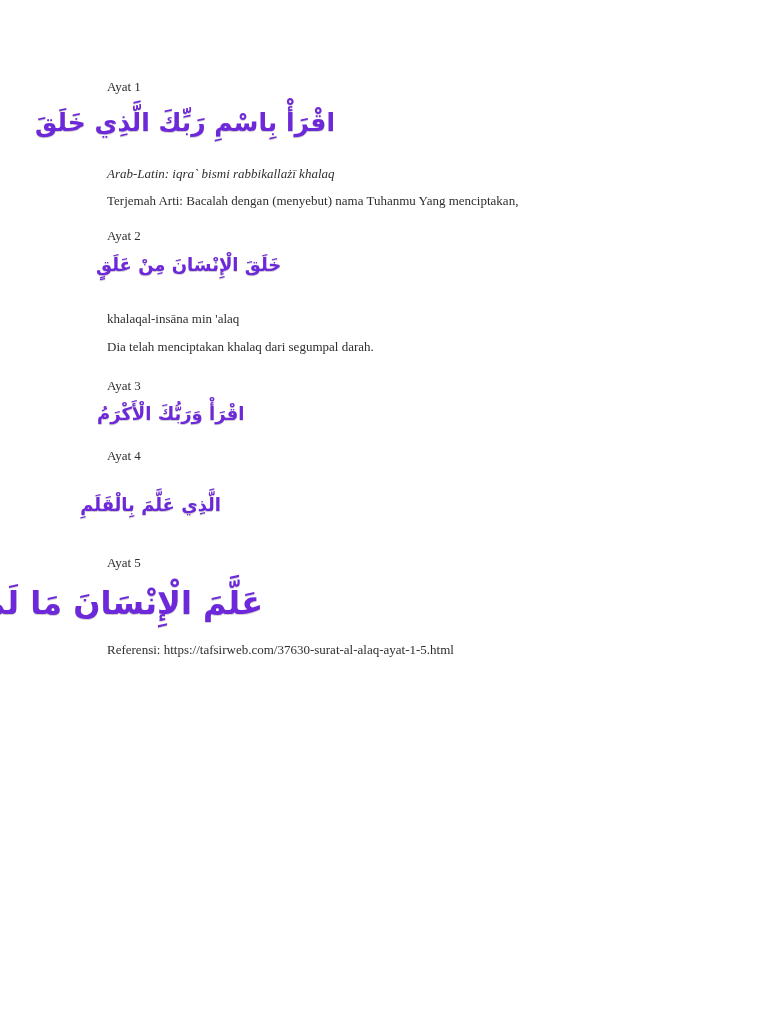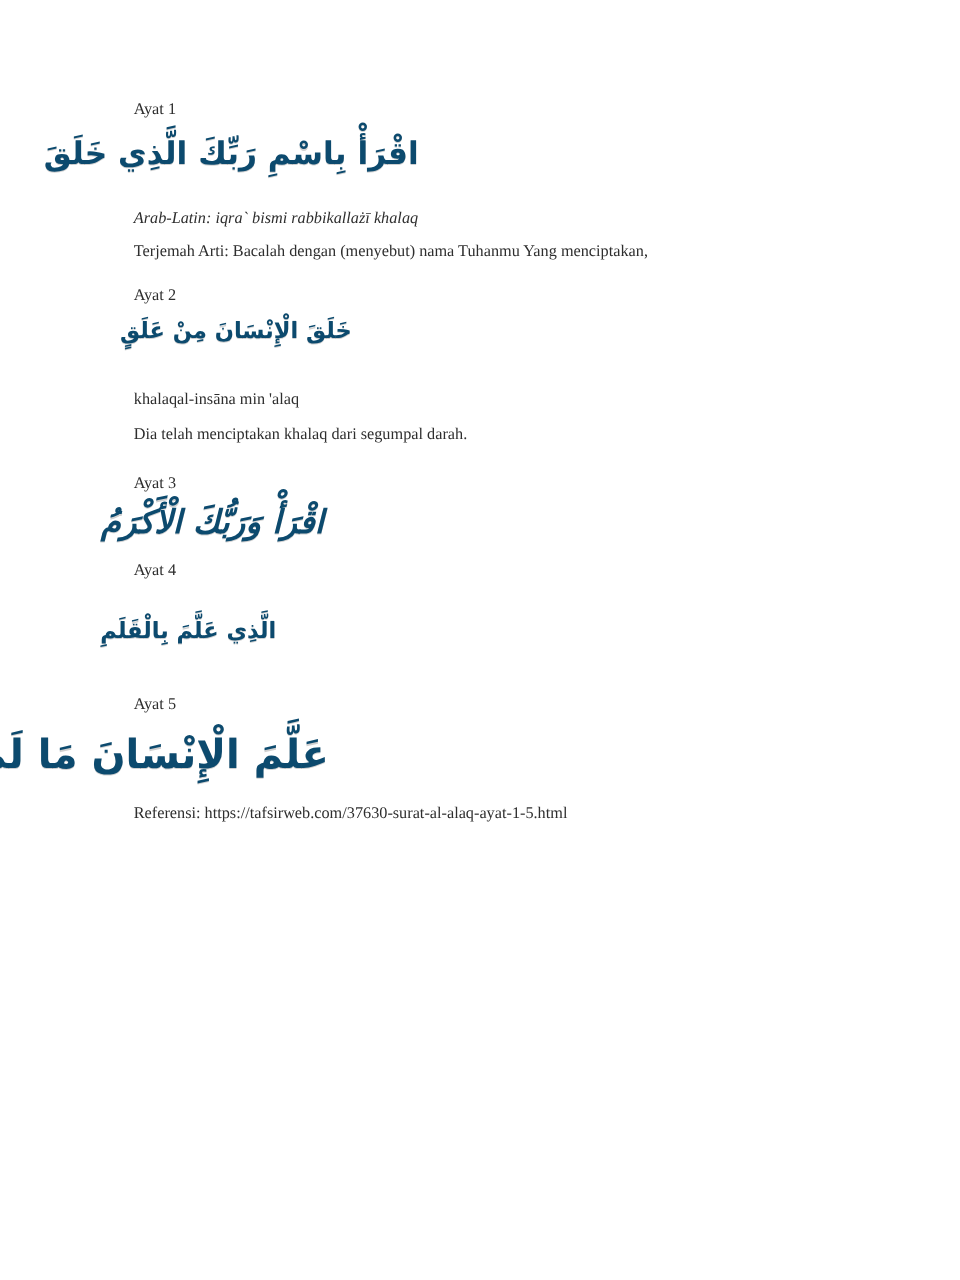--- a/index.html
+++ b/index.html
@@ -22,21 +22,21 @@
       line-height: 16px;
       white-space: nowrap;
       margin-left: 14px;
     }
     .arabic {
       position: absolute;
       direction: rtl;
       text-align: left;
       font-family: "DejaVu Sans", sans-serif;
       font-weight: bold;
-      color: #0c4a6e;
+      color: #6d28d9;
       white-space: nowrap;
       line-height: 1.2;
       text-shadow: 0 1px 0 rgba(120,120,120,0.35);
       unicode-bidi: plaintext;
     }
   </style>
 </head>
 <body>
 
 <div>
@@ -45,21 +45,21 @@
   <div class="arabic" style="left:95px; top:108px; width:240px; font-size:25px;">اقْرَأْ بِاسْمِ رَبِّكَ الَّذِي خَلَقَ</div>
   <div class="line" style="top:166px;font-style:italic;">Arab-Latin: iqra` bismi rabbikallażī khalaq</div>
   <div class="line" style="top:193px;">Terjemah Arti: Bacalah dengan (menyebut) nama Tuhanmu Yang menciptakan,</div>
 
   <div class="line" style="top:228px;">Ayat 2</div>
   <div class="arabic" style="left:96px; top:254px; width:190px; font-size:18px;">خَلَقَ الْإِنْسَانَ مِنْ عَلَقٍ</div>
   <div class="line" style="top:311px;">khalaqal-insāna min 'alaq</div>
   <div class="line" style="top:339px;">Dia telah menciptakan khalaq dari segumpal darah.</div>
 
   <div class="line" style="top:378px;">Ayat 3</div>
-  <div class="arabic" style="left:97px; top:403px; width:162px; font-size:26px;font-style:italic;">اقْرَأْ وَرَبُّكَ الْأَكْرَمُ</div>
+  <div class="arabic" style="left:97px; top:403px; width:162px; font-size:18px;">اقْرَأْ وَرَبُّكَ الْأَكْرَمُ</div>
 
   <div class="line" style="top:448px;">Ayat 4</div>
   <div class="arabic" style="left:97px; top:494px; width:124px; font-size:18px;">الَّذِي عَلَّمَ بِالْقَلَمِ</div>
 
   <div class="line" style="top:555px;">Ayat 5</div>
   <div class="arabic" style="left:97px; top:584px; width:166px; font-size:32px;">عَلَّمَ الْإِنْسَانَ مَا لَمْ يَعْلَمْ</div>
 
   <div class="line" style="top:642px;">Referensi: https://tafsirweb.com/37630-surat-al-alaq-ayat-1-5.html</div>
 
 </div>

